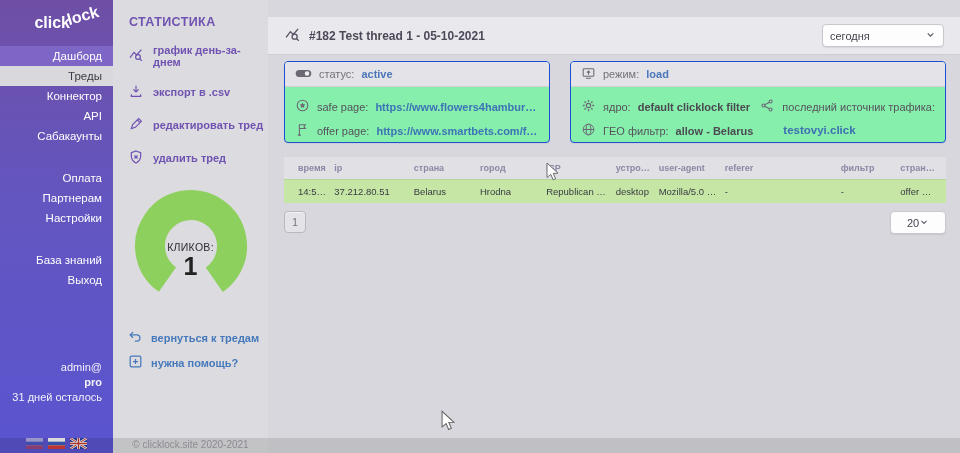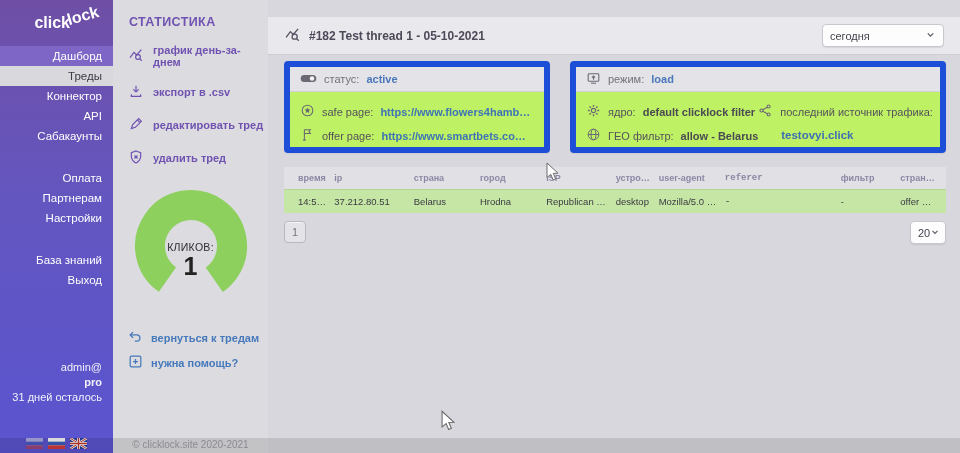--- a/index.html
+++ b/index.html
@@ -46,21 +46,21 @@
     border-bottom:1px solid #cecdd3; padding:0 16px;margin-top:17px; }
   .main-title { display:flex; align-items:center; gap:8px; font-size:12px; font-weight:bold; color:#4e4958; }
   .main-title svg { color:#554f60; }
   .select { display:flex; align-items:center; justify-content:space-between; background:#fdfdfe;
     border:1px solid #c9c8ce; border-radius:4px; height:23px; font-size:11px; color:#45434d;
     padding:0 7px; box-shadow:0 1px 1px rgba(0,0,0,0.08); cursor:pointer; }
   .period-select { margin-left:auto; width:122px; }
   .select svg { color:#5a5863; }
 
   .panels { display:flex; gap:20px; padding:6px 14px 0 16px; }
-  .panel { border:6px solid #1d4ed8; border-radius:4px; overflow:hidden; background:#bef264; height:92px;
+  .panel { border:1px solid #1d4ed8; border-radius:4px; overflow:hidden; background:#86efac; height:82px;
     box-shadow:0 1px 1px rgba(0,0,0,0.05); }
   .panel-a { width:266px; }
   .panel-b { flex:1; }
   .panel-head { display:flex; align-items:center; gap:7px; background:#e4e3e7; border-bottom:1px solid #d0cfd5;
     padding:0 10px; height:25px; font-size:11px; }
   .panel-head .ph-label { color:#74717b; }
   .panel-head .ph-value { color:#4a76ba; font-weight:600; }
   .panel-head svg { color:#6c6974; }
   .panel-body { padding:4px 10px 0 10px; }
   .prow { display:flex; align-items:center; gap:7px; margin-top:7px; font-size:11px; white-space:nowrap; }
@@ -73,27 +73,27 @@
   .pb-col-right { flex:1 1 48%; }
   .traffic-link { margin:9px 0 0 23px; font-size:11.5px; font-weight:bold; color:#3e6fb2; cursor:pointer; }
 
   
   .table { margin:14px 14px 0 16px; font-size:9.5px; }
   .trow { display:flex; align-items:center; }
   .thead { background:#e1e0e4; height:22px; color:#8d87a5; font-weight:bold; font-size:9px; }
   .tdata { background:#c5e6a4; height:24px; color:#3a3a42; border-top:1px solid #b2d693; }
   .cell { padding:0 4px; white-space:nowrap; overflow:hidden; text-overflow:ellipsis; }
   .c0{width:7%; padding-left:14px;} .c1{width:12%;} .c2{width:10%;} .c3{width:10%;} .c4{width:10.5%;}
-  .c5{width:6.5%;} .c6{width:10%;} .c7{width:17.5%;font-family:Liberation Mono, monospace;} .c8{width:9%;} .c9{width:7.5%; text-align:right; padding-right:10px;}
+  .c5{width:6.5%;} .c6{width:10%;} .c7{width:17.5%;} .c8{width:9%;} .c9{width:7.5%; text-align:right; padding-right:10px;}
 
   .pager-row { display:flex; align-items:flex-start; padding:8px 14px 0 16px; }
   .page-btn { width:22px; height:22px; border:1px solid #b9b8bf; border-radius:4px; background:#e4e3e7;
     color:#77757e; font-size:11px; display:flex; align-items:center; justify-content:center;
     box-shadow:inset 0 1px 0 rgba(255,255,255,0.6); cursor:pointer; }
-  .perpage-select { margin-left:auto; width:36px; }
+  .perpage-select { margin-left:auto; width:56px;justify-content:center; }
 
   
   .bottom-shade { position:absolute; left:0; bottom:0; width:100%; height:15px; background:rgba(0,0,0,0.11);
     pointer-events:none; z-index:60; }
   .cursor { position:absolute; z-index:70; pointer-events:none; }
   .cursor-1 { left:546px; top:162px; }
   .cursor-2 { left:441px; top:410px; }
 </style>
 </head>
 <body>

